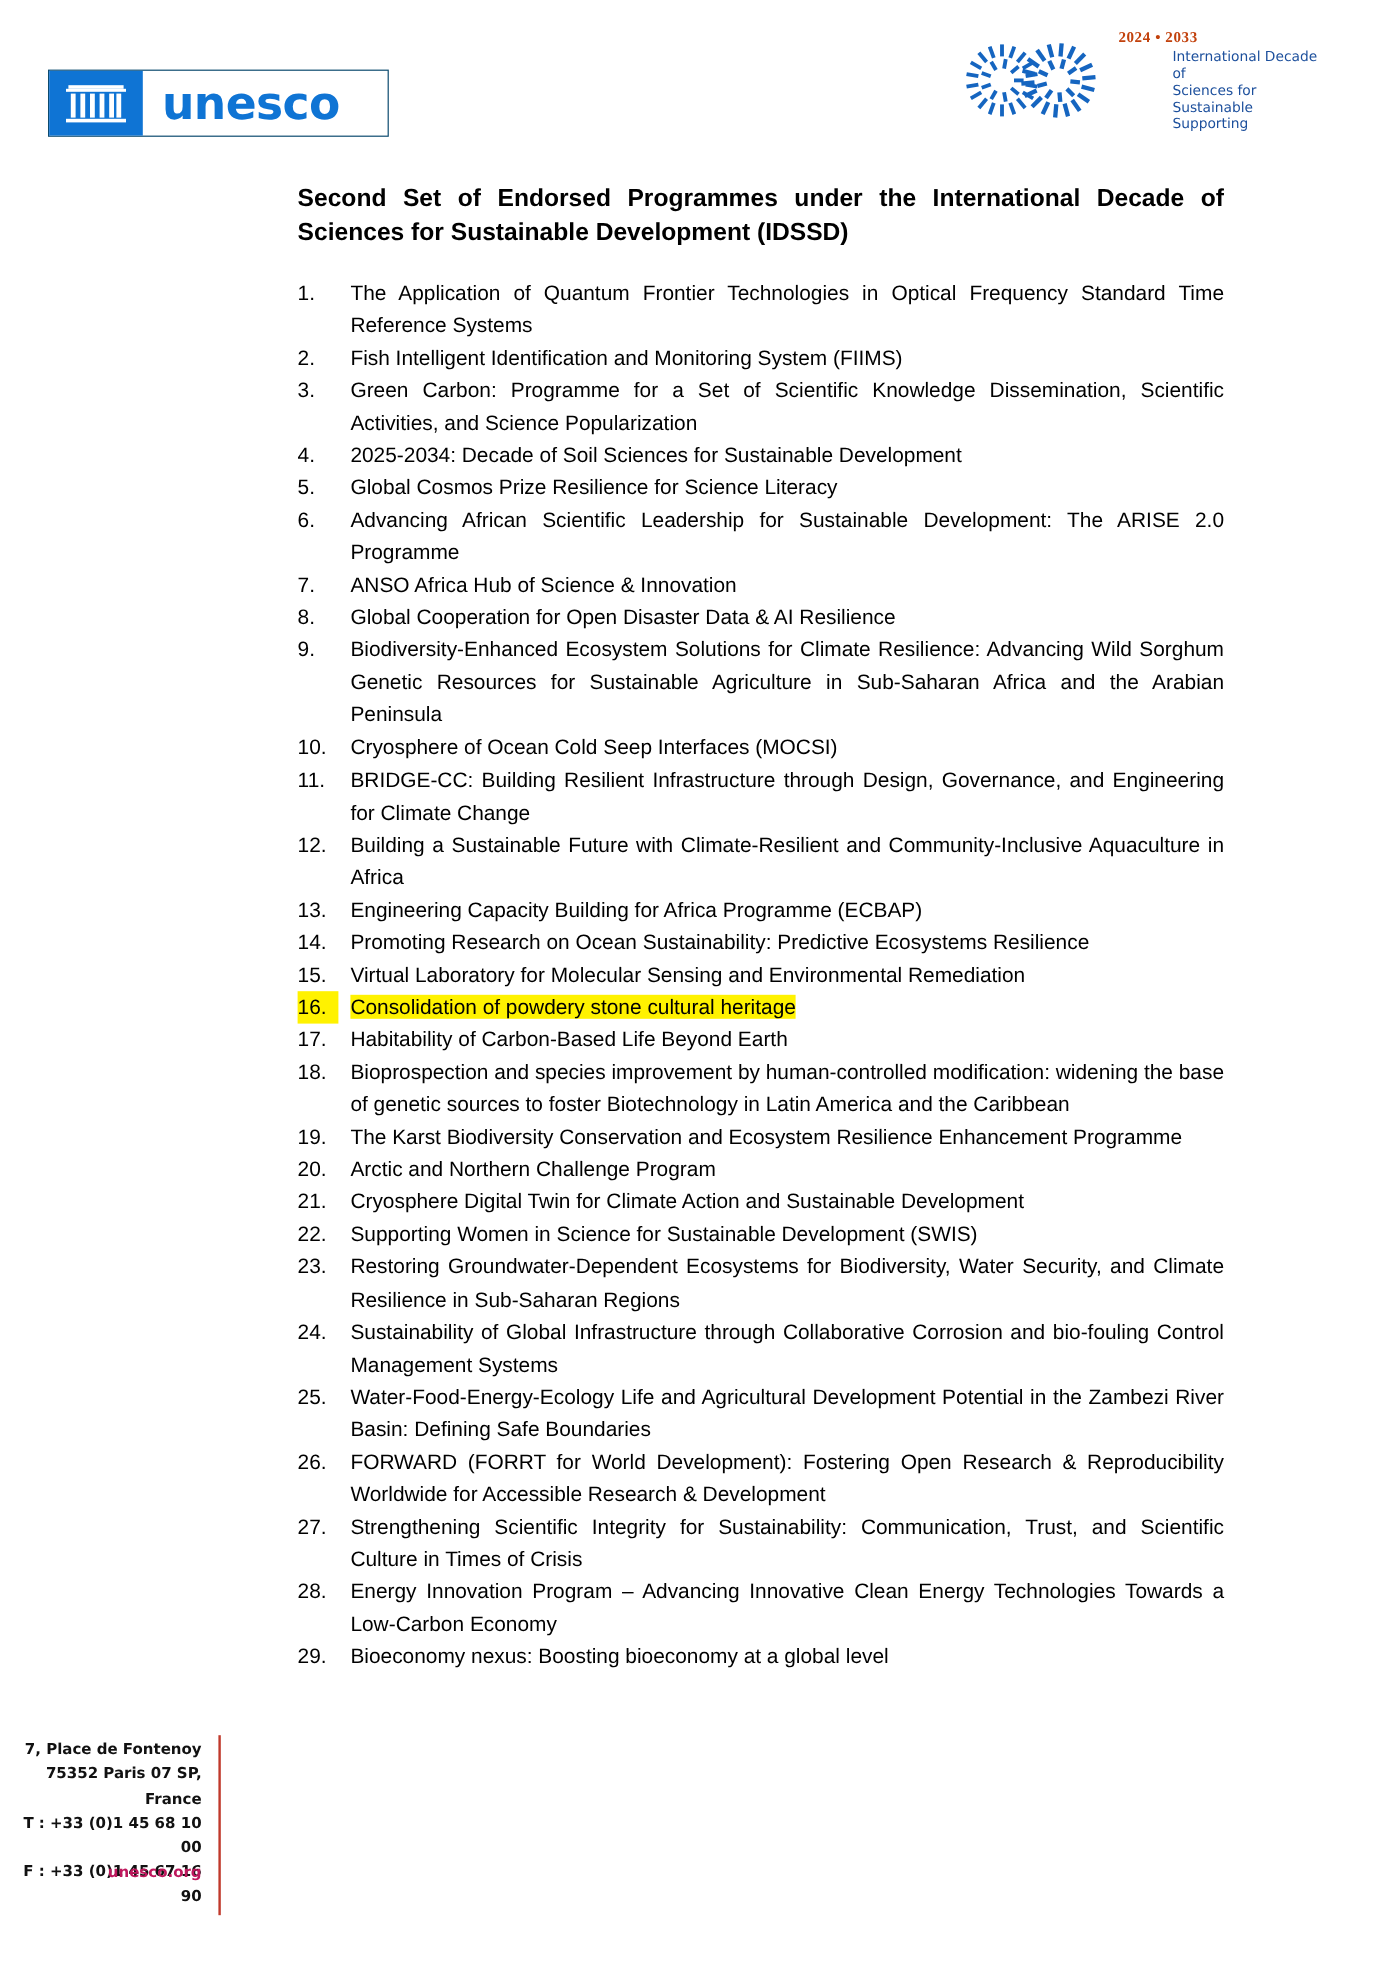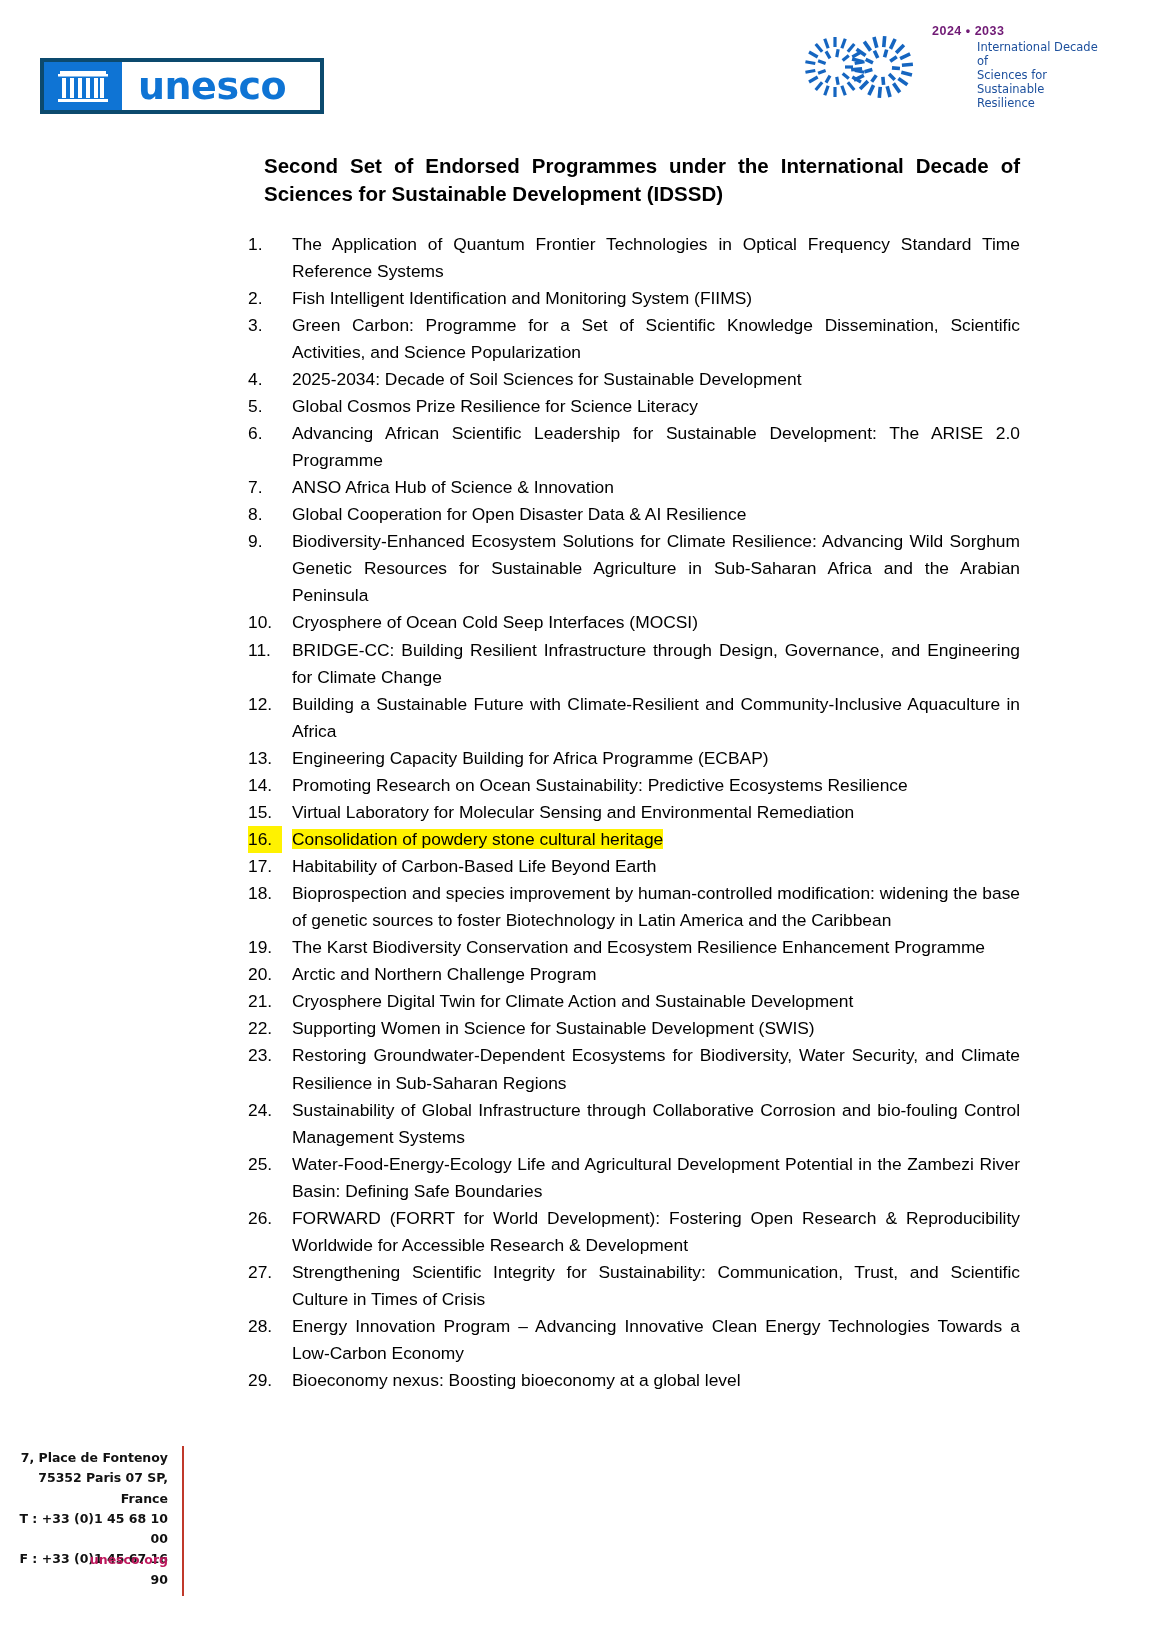--- a/index.html
+++ b/index.html
@@ -24,21 +24,21 @@
     width: 1150px;
     height: 140px;
   }
 
   .unesco-logo {
     position: absolute;
     left: 40px;
     top: 58px;
     width: 284px;
     height: 56px;
-    border: 4px solid #0c4a6e;
+    border: 1px solid #0c4a6e;
     box-sizing: border-box;
     display: flex;
     align-items: stretch;
   }
   .unesco-logo .emblem {
     width: 78px;
     background: #0f74d4;
     display: flex;
     align-items: center;
     justify-content: center;
@@ -71,43 +71,43 @@
     flex: none;
     position: relative;
   }
   .decade-text {
     padding-left: 10px;
     line-height: 1.22;
   }
   .decade-years {
     font-size: 12.5px;
     font-weight: bold;
-    color: #701a75;
+    color: #c2410c;
     letter-spacing: 0.5px;
-    font-family: Liberation Sans, sans-serif;
+    font-family: Liberation Serif, serif;
   }
   .decade-sub {
     font-size: 11.5px;
     color: #1c4f9c;
     font-family: "DejaVu Sans", sans-serif;
     margin-left: 45px;
   }
 
   
   .content {
     position: absolute;
     left: 248px;
     top: 152px;
     width: 772px;
   }
   .doc-title {
     font-size: 20.5px;
     font-weight: bold;
     line-height: 1.38;
-    margin: 0 0 22px 16px;
+    margin: 0 0 22px 0;
     text-align: justify;
     text-justify: inter-word;
   }
 
   ol.prog-list {
     list-style: none;
     margin: 0;
     padding: 0;
   }
   ol.prog-list li {
@@ -273,21 +273,21 @@
               <rect x="-1.8" y="-18" width="3.6" height="8" transform="rotate(335)"></rect>
             </g>
           </g>
         </g>
       </svg>
     </div>
     <div class="decade-text">
       <div class="decade-years">2024 • 2033</div>
       <div class="decade-sub">International Decade of</div>
       <div class="decade-sub">Sciences for Sustainable</div>
-      <div class="decade-sub">Resilience</div>
+      <div class="decade-sub">Supporting</div>
     </div>
   </div>
 </div>
 
 <div class="content">
   <h1 class="doc-title">Second Set of Endorsed Programmes under the International Decade of Sciences for Sustainable Development (IDSSD)</h1>
   <ol class="prog-list" id="prog-list">
       <li>
         <span class="num">1.</span>
         <span class="txt">The Application of Quantum Frontier Technologies in Optical Frequency Standard Time Reference Systems</span>

